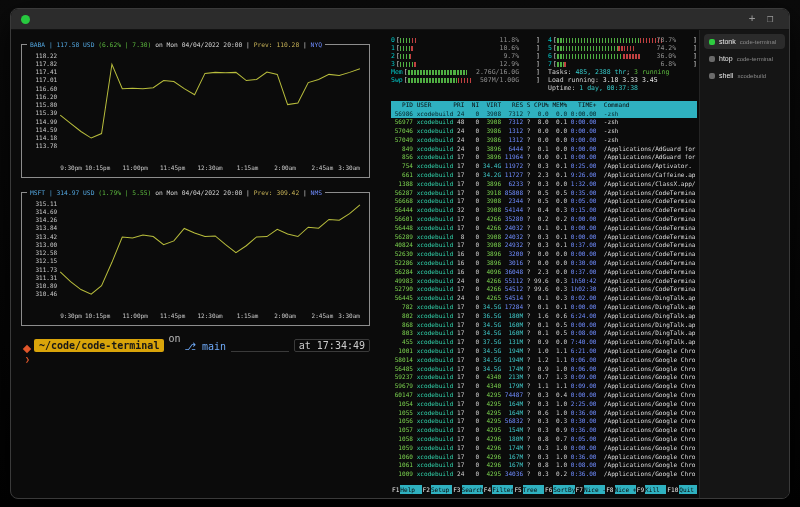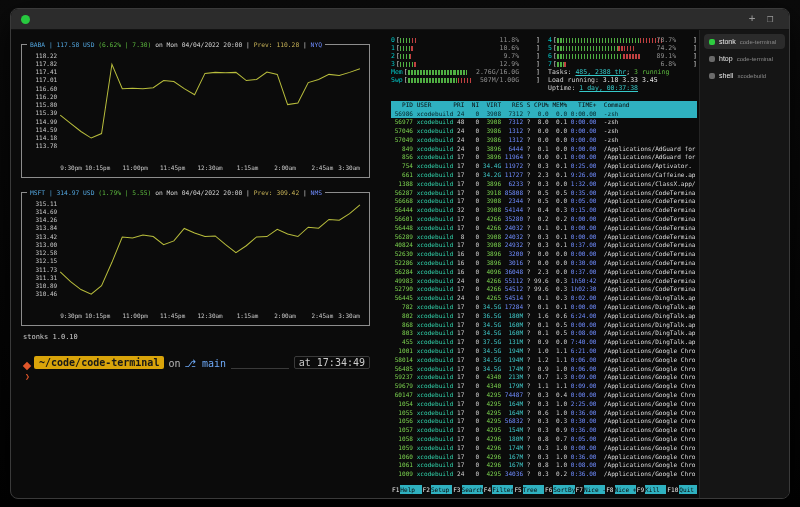--- a/index.html
+++ b/index.html
@@ -23,40 +23,40 @@
   .cbox-title{position:absolute;top:-4px;left:5px;background:#0b0b0b;padding:0 3px;font-size:6.3px;
     line-height:8px;white-space:nowrap;z-index:2;}
   .t-sym{color:#53a7e0;} .t-chg{color:#5dbb3f;} .t-on{color:#d8d8d8;}
   .t-prev{color:#c9b458;} .t-sep{color:#d8d8d8;} .t-exch{color:#6f8cff;}
   .ytick,.xtick{fill:#c9c9c9;font-size:6px;font-family:"DejaVu Sans Mono",monospace;}
   .footer-line{font-size:7px;line-height:11px;color:#cfcfcf;white-space:nowrap;margin-left:2px;}
   .footer-line:first-of-type{margin-top:10px;}
   .promptline{margin-top:14px;margin-left:2px;width:347px;display:flex;align-items:flex-end;font-size:10px;height:12px;}
   .p-diamond{width:6px;height:6px;background:#e0562a;transform:rotate(45deg);margin:0 4px 0 1px;flex:none;}
   .p-path{background:#d9a40a;color:#171717;padding:1px 5px;border-radius:2px;font-weight:bold;white-space:nowrap;}
-  .p-on{color:#bbbbbb;margin:0 4px;}
+  .p-on{color:#bbbbbb;margin:8px 4px;}
   .p-branch{color:#6ea9f7;white-space:nowrap;}
   .p-rule{flex:1;border-top:1px solid #3a3a3a;margin:0 5px;height:0;}
   .p-time{color:#cccccc;border:1px solid #3a3a3a;border-radius:2px;padding:0 4px;white-space:nowrap;}
   .prompt-caret{color:#e0562a;font-size:8px;margin:3px 0 0 4px;}
 
   
   .htop-pane{width:306px;padding:6px 2px 4px 6px;display:flex;flex-direction:column;overflow:hidden;}
   .meters{display:flex;gap:8px;font-size:6.5px;line-height:8px;color:#cfcfcf;}
   .mcol{flex:1;min-width:0;}
   .meter{display:flex;align-items:center;height:8px;}
   .mlabel{color:#00c5c5;margin-right:1px;white-space:pre;}
   .brk{color:#dddddd;}
   .mbar{flex:1;position:relative;height:8px;min-width:0;}
   .mfill{position:absolute;top:1.5px;height:5px;
     background:repeating-linear-gradient(90deg,#4fae42 0,#4fae42 1.5px,transparent 1.5px,transparent 3px);}
   .mfill.red{background:repeating-linear-gradient(90deg,#c04040 0,#c04040 1.5px,transparent 1.5px,transparent 3px);}
   .mtext{position:absolute;right:17px;top:0;color:#8f8f8f;}
   .info{height:8px;font-size:6.5px;line-height:8px;white-space:nowrap;overflow:hidden;}
-  .i-lbl{color:#cfcfcf;} .i-cyan{color:#35c9c9;text-decoration:underline;} .i-grn{color:#5dbb3f;} .i-val{color:#e8e8e8;}
+  .i-lbl{color:#cfcfcf;} .i-cyan{color:#35c9c9;} .i-grn{color:#5dbb3f;} .i-val{color:#e8e8e8;}
   .thead{margin-top:9px;background:#2fb1c0;color:#0a0a0a;font-size:6.1px;line-height:8.5px;
     white-space:pre;overflow:hidden;flex:none;}
   .trows{flex:1;overflow:hidden;}
   .trow{white-space:pre;font-size:6.1px;line-height:8.8px;height:8.8px;overflow:hidden;}
   .trow .c-pid{color:#7bd34f;} .trow .c-user{color:#30cfa8;} .trow .c-def{color:#cfcfcf;}
   .trow .c-grn{color:#7bd34f;} .trow .c-cyan{color:#3fc9c9;} .trow .c-blu{color:#6f8cff;}
   .trow .c-cmd{color:#dcdcdc;}
   .trow.sel{background:#2fb1c0;}
   .trow.sel span{color:#06262a !important;}
   .fnbar{display:flex;height:9px;flex:none;font-size:6.1px;line-height:9px;margin-top:1px;}
@@ -154,21 +154,20 @@
               <text x="149.75" y="124" text-anchor="middle" class="xtick">11:45pm</text>
               <text x="187" y="124" text-anchor="middle" class="xtick">12:30am</text>
               <text x="224.25" y="124" text-anchor="middle" class="xtick">1:15am</text>
               <text x="261.5" y="124" text-anchor="middle" class="xtick">2:00am</text>
               <text x="298.75" y="124" text-anchor="middle" class="xtick">2:45am</text>
               <text x="336" y="124" text-anchor="end" class="xtick">3:30am</text>
               <polyline points="38.0,77.9 48.3,87.6 58.6,95.4 68.8,100.0 79.1,91.5 89.4,68.3 99.7,43.1 109.9,44.1 120.2,41.2 130.5,42.7 140.8,50.8 151.0,47.0 161.3,34.6 171.6,39.2 181.9,42.7 192.1,42.1 202.4,50.8 212.7,58.6 223.0,51.8 233.2,43.1 243.5,42.7 253.8,35.4 264.1,40.2 274.3,42.7 284.6,33.4 294.9,34.4 305.2,25.7 315.4,26.5 325.7,19.9 336.0,11.2" fill="none" stroke="#b8bd3c" stroke-width="1"></polyline>
             </svg>
         </div>
 
-        <div class="footer-line">stonks 1.0.10</div>
 
         <div class="promptline">
           <span class="p-diamond"></span>
           <span class="p-path">~/code/code-terminal</span>
           <span class="p-on">on</span>
           <span class="p-branch"><span>⎇</span> <span>main</span></span>
           <span class="p-rule"></span>
           <span class="p-time">at 17:34:49</span>
         </div>
         <div class="prompt-caret">❯</div>
@@ -263,21 +262,21 @@
                     <span class="mtext">74.2%</span>
                   </span>
                   <span class="brk">]</span>
                 </div>
                 <div class="meter">
                   <span class="mlabel">6</span>
                   <span class="brk">[</span>
                   <span class="mbar">
                     <span class="mfill" style="left:0;width:48.438%"></span>
                     <span class="mfill red" style="left:48.438%;width:13.662%"></span>
-                    <span class="mtext">89.1%</span>
+                    <span class="mtext">36.0%</span>
                   </span>
                   <span class="brk">]</span>
                 </div>
                 <div class="meter">
                   <span class="mlabel">7</span>
                   <span class="brk">[</span>
                   <span class="mbar">
                     <span class="mfill" style="left:0;width:5.304%"></span>
                     <span class="mfill red" style="left:5.304%;width:1.496%"></span>
                     <span class="mtext">6.8%</span>

